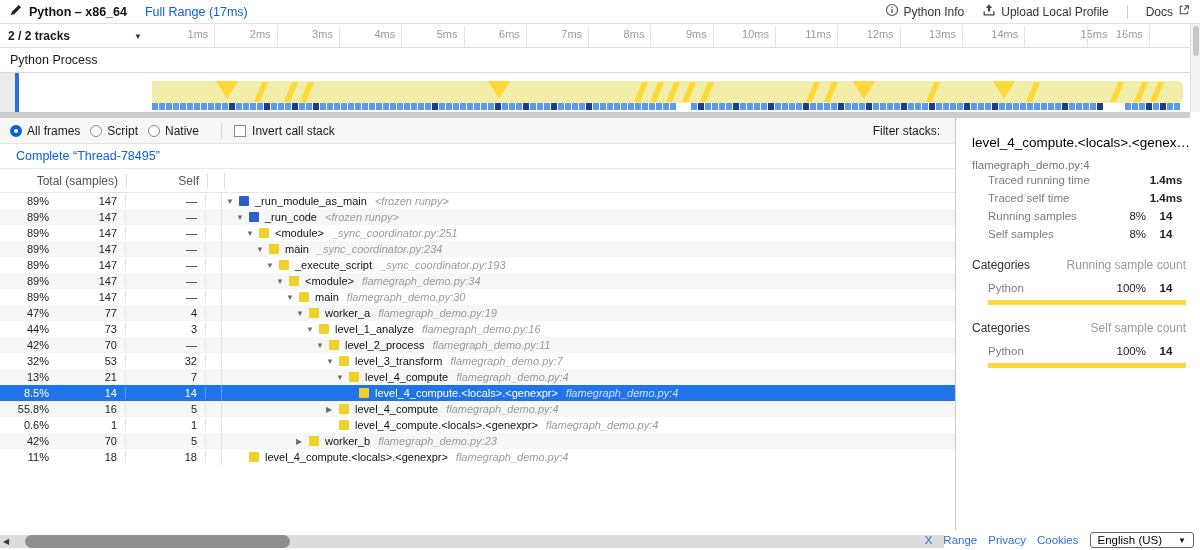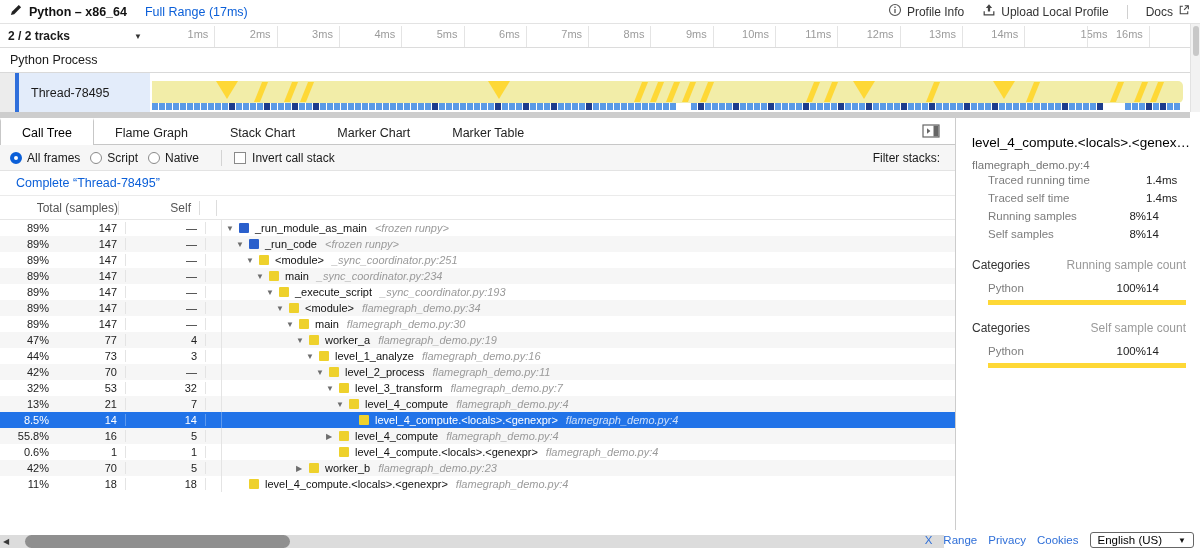--- a/index.html
+++ b/index.html
@@ -60,21 +60,21 @@
   .filter-box{position:relative;width:296px;height:20px;}
   .filter-box input{width:100%;height:100%;box-sizing:border-box;border:1px solid #8f8f8f;border-radius:2px;
                     padding:0 6px 0 24px;font-size:12px;font-family:"Liberation Sans",sans-serif;color:#222;outline:none;}
   .filter-box input::placeholder{color:#9a9a9a;}
   .search-ic{position:absolute;left:5px;top:3px;}
   
   .crumbrow{height:25px;display:flex;align-items:center;background:#fff;border-bottom:1px solid #ebebeb;box-sizing:border-box;}
   .crumb{font-size:12.5px;padding-left:16px;cursor:pointer;}
   
   .thead{height:24px;display:flex;align-items:center;font-size:12px;color:#555;border-bottom:1px solid #e6e6e6;box-sizing:border-box;}
-  .h-total{width:118px;text-align:right;border-right:1px solid #ddd;}
+  .h-total{width:118px;text-align:right;border-right:1px solid #ddd;padding-right:8px;}
   .h-self{width:72px;text-align:right;border-right:1px solid #ddd;padding-right:8px;}
   .h-icon{width:16px;height:16px;border-right:1px solid #ddd;}
   
   .row{display:flex;align-items:center;height:16px;font-size:11px;cursor:default;}
   .row.even{background:#f6f6f6;}
   .c-pct{width:52px;text-align:right;padding-right:3px;box-sizing:border-box;color:#222;flex:none;}
   .c-total{width:74px;text-align:right;padding-right:8px;border-right:1px solid #e4e4e4;box-sizing:border-box;flex:none;}
   .c-self{width:80px;text-align:right;padding-right:8px;border-right:1px solid #e4e4e4;box-sizing:border-box;flex:none;}
   .c-icon{width:16px;height:16px;border-right:1px solid #e4e4e4;box-sizing:border-box;flex:none;}
   .c-tree{flex:1;display:flex;align-items:center;padding-left:4px;overflow:hidden;white-space:nowrap;}
@@ -87,21 +87,21 @@
   .row.selected .file{color:#cfe0fa;}
   .row.selected .c-total,.row.selected .c-self,.row.selected .c-icon{border-right-color:rgba(255,255,255,.28);}
   
   .sidebar{position:absolute;left:955px;top:0;width:245px;height:412px;background:#fff;border-left:1px solid #ccc;box-sizing:border-box;}
   .sb-title{font-size:13.5px;color:#000;padding:17px 14px 0 16px;white-space:nowrap;overflow:hidden;}
   .sb-sub{font-size:11.5px;color:#777;padding:9px 14px 0 16px;}
   .sb-section{font-size:12px;color:#333;padding:25px 14px 9px 16px;}
   .sb-row{display:flex;align-items:center;height:18px;padding:0 14px 0 32px;font-size:11.5px;color:#7d7d7d;}
   .sb-label{flex:1;}
   .sb-pct{width:46px;text-align:right;color:#222;}
-  .sb-val{width:40px;text-align:left;color:#222;}
+  .sb-val{width:40px;text-align:center;color:#222;font-weight:bold;}
   .sb-cat-head{display:flex;align-items:center;padding:15px 14px 7px 16px;font-size:12px;}
   .sb-cat-head .l{color:#333;}
   .sb-cat-head .r{margin-left:auto;color:#9a9a9a;}
   .sb-bar{height:5px;margin:3px 14px 1px 32px;}
   
   .bottombar{top:530px;left:0;width:1200px;height:20px;background:#fff;}
   .hscroll{position:absolute;left:0;top:5px;width:944px;height:13px;background:#dcdcdc;}
   .hthumb{position:absolute;left:25px;top:0;width:265px;height:13px;background:#8f8f8f;border-radius:7px;cursor:grab;}
   .harrow{position:absolute;left:3px;top:2px;font-size:8px;color:#3a3a3a;cursor:pointer;}
   .footerlinks{position:absolute;right:6px;top:0;height:20px;display:flex;align-items:center;gap:11px;font-size:11.5px;}
@@ -127,21 +127,21 @@
     <span class="range link" style="color:#0b5fd8;">Full Range (17ms)</span>
     <div class="right">
       <span class="tb-item">
         <span>
           <svg width="14" height="14" viewBox="0 0 16 16">
               <circle cx="8" cy="8" r="6.3" fill="none" stroke="#555" stroke-width="1.3"></circle>
               <rect x="7.25" y="6.9" width="1.5" height="4.6" fill="#555"></rect>
               <rect x="7.25" y="4.1" width="1.5" height="1.6" fill="#555"></rect>
             </svg>
         </span>
-        <span>Profile Info</span>
+        <span>Python Info</span>
       </span>
       <span class="tb-item">
         <span>
           <svg width="14" height="14" viewBox="0 0 16 16">
               <path d="M8 1.5 L11.6 5.8 H9.3 V9.8 H6.7 V5.8 H4.4 Z" fill="#444"></path>
               <path d="M2.5 9.5 V13.5 H13.5 V9.5" fill="none" stroke="#444" stroke-width="1.4"></path>
             </svg>
         </span>
         <span>Upload Local Profile</span>
       </span>
@@ -200,23 +200,20 @@
       </div>
   </div>
 
   <div class="abs process-row">
     <span>Python Process</span>
   </div>
 
   <div class="abs thread-row">
     <div class="gutter"></div>
     <div class="stripe" id="thread-stripe" style="background: rgb(47, 111, 219);"></div>
-    <div class="tlabel" id="thread-label-cell" style="background: rgb(227, 236, 250);">
-      <span>Thread-78495</span>
-    </div>
     <div class="viz">
       <div class="activity" id="activity" style="background: rgb(242, 237, 168);">
           <div class="mk-tri" style="border-top: 18px solid rgb(254, 216, 54); left: 64px;"></div>
           <div class="mk-sl" style="background: rgb(254, 216, 54); left: 106px;"></div>
           <div class="mk-sl" style="background: rgb(254, 216, 54); left: 136px;"></div>
           <div class="mk-sl" style="background: rgb(254, 216, 54); left: 152px;"></div>
           <div class="mk-tri" style="border-top: 18px solid rgb(254, 216, 54); left: 336px;"></div>
           <div class="mk-sl" style="background: rgb(254, 216, 54); left: 486px;"></div>
           <div class="mk-sl" style="background: rgb(254, 216, 54); left: 502px;"></div>
           <div class="mk-sl" style="background: rgb(254, 216, 54); left: 518px;"></div>
@@ -379,34 +376,20 @@
     </div>
   </div>
   <div class="abs band"></div>
   <div class="abs vscroll">
       <div class="vthumb"></div>
     </div>
 
   <div class="abs panel">
     <div class="tree-pane">
 
-      <div class="tabs">
-        <div class="tab active">Call Tree</div>
-        <div class="tab">Flame Graph</div>
-        <div class="tab">Stack Chart</div>
-        <div class="tab">Marker Chart</div>
-        <div class="tab">Marker Table</div>
-        <div class="sb-toggle">
-          <svg width="20" height="16" viewBox="0 0 20 16">
-              <rect x="2" y="2" width="16" height="12" fill="#fff" stroke="#666" stroke-width="1.2"></rect>
-              <rect x="12.5" y="2.6" width="4.9" height="10.8" fill="#666"></rect>
-              <path d="M6 5.2 L9.4 8 L6 10.8 Z" fill="#666"></path>
-            </svg>
-        </div>
-      </div>
 
       <div class="settings">
         <span class="opt">
           <span class="radio sel"></span>
           <span>All frames</span>
         </span>
         <span class="opt">
           <span class="radio"></span>
           <span>Script</span>
         </span>

